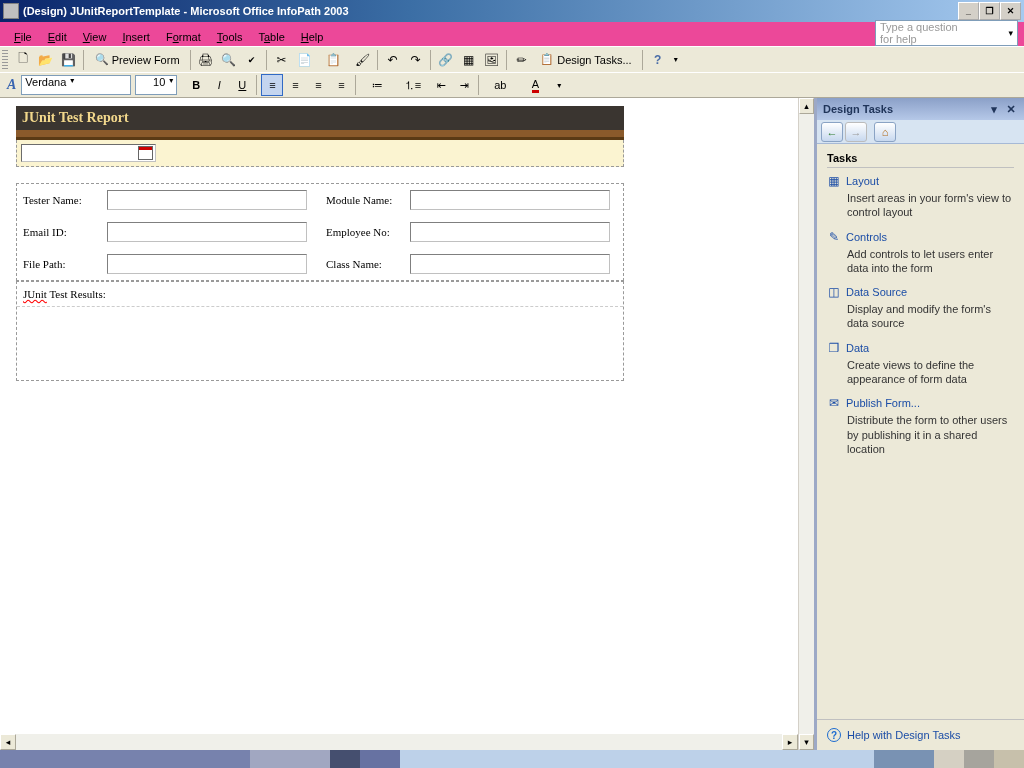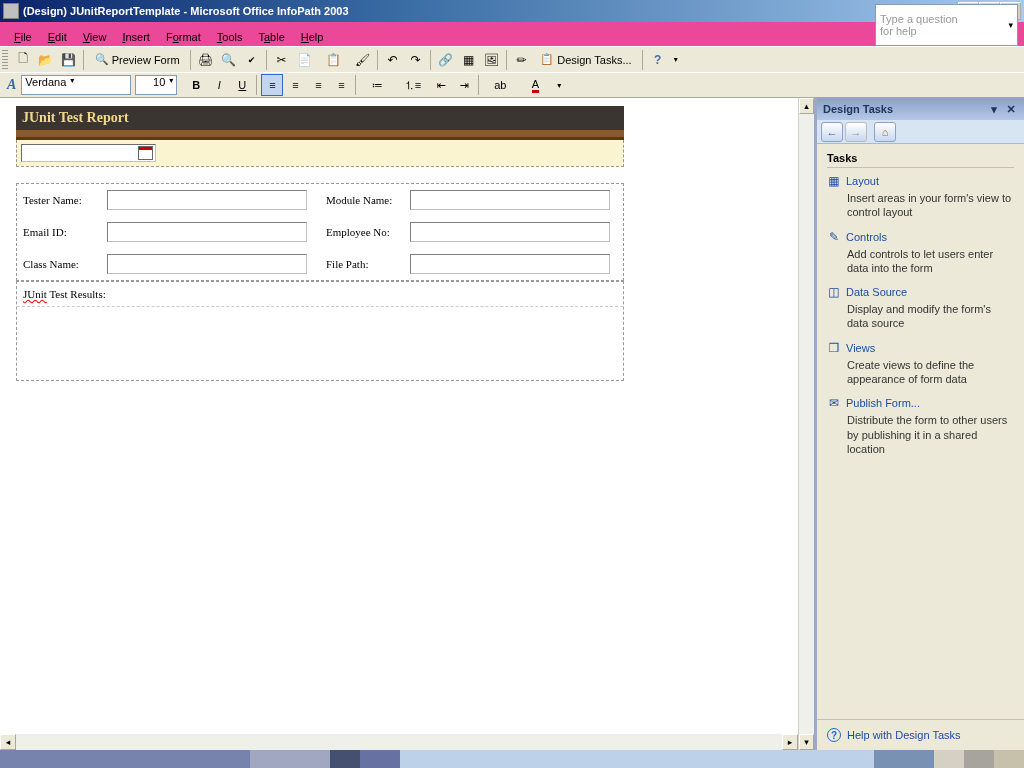--- a/index.html
+++ b/index.html
@@ -18,21 +18,21 @@
 .d5 { background:#bdd1e9; flex: 1; }
 .d6 { background:#7992b3; width: 60px; }
 .d7 { background:#d5d0c3; width: 30px; }
 .d8 { background:#a6a49d; width: 30px; }
 .d9 { background:#c7c0ab; width: 30px; }
 
 
 .menubar { height: 24px; background: #ec4899; display: flex; align-items: flex-end; padding: 0 6px; border-bottom: 0; }
 .menuitem { padding: 3px 8px; cursor: pointer; }
 .menuitem u { text-decoration: underline; }
-.helpbox { margin-left: auto; width: 143px; height: 18px; background: #fff; border: 1px solid #7f9db9; color: #999; padding: 20px 4px; font-size: 11px; display: flex; align-items: center; justify-content: space-between; gap: 36px; }
+.helpbox { margin-left: auto; width: 143px; height: 18px; background: #fff; border: 1px solid #7f9db9; color: #999; padding: 12px 4px; font-size: 11px; display: flex; align-items: center; justify-content: space-between; gap: 36px; }
 .helpbox .drop { font-size: 9px; color:#000; }
 
 
 .toolbar { height: 26px; background: #ece9d8; border-top: 1px solid #fff; display: flex; align-items: center; padding: 0 2px; gap: 1px; }
 .tbtn { width: 22px; height: 22px; display: flex; align-items: center; justify-content: center; cursor: pointer; border: 1px solid transparent; }
 .tbtn.wide { width: 34px; }
 .tbtn.txt { width: auto; padding: 0 6px; }
 .sep { width: 2px; height: 20px; border-left: 1px solid #aca899; margin: 0 2px; }
 .toolbar .grip { width: 6px; height: 20px; background: repeating-linear-gradient(to bottom, #999 0 1px, transparent 1px 3px); margin-right: 3px; }
 .iconbox { width: 16px; height: 16px; display: flex; align-items: center; justify-content: center; font-size: 12px; }
@@ -259,25 +259,25 @@
         </div>
         <div class="fcell">
           <label>Email ID:</label>
           <input type="text" style="">
         </div>
         <div class="fcell">
           <label>Employee No:</label>
           <input type="text" style="">
         </div>
         <div class="fcell">
+          <label>File Path:</label>
+          <input type="text" style="">
+        </div>
+        <div class="fcell">
           <label>Class Name:</label>
-          <input type="text" style="">
-        </div>
-        <div class="fcell">
-          <label>File Path:</label>
           <input type="text" style="">
         </div>
       </div>
 
       <div class="results">
         <div class="hdr"><span class="redsq">JUnit</span><span> Test Results:</span></div>
       </div>
     </div>
 
     <div style="position:absolute;bottom:0;left:0;right:0" class="hscrollbar">
@@ -330,21 +330,21 @@
         <div class="tlabel">
           <span class="ticon">◫</span>
           <span>Data Source</span>
         </div>
         <div class="tdesc">Display and modify the form's data source</div>
       </div>
 
       <div class="task">
         <div class="tlabel">
           <span class="ticon">❐</span>
-          <span>Views</span>
+          <span>Data</span>
         </div>
         <div class="tdesc">Create views to define the appearance of form data</div>
       </div>
 
       <div class="task">
         <div class="tlabel">
           <span class="ticon">✉</span>
           <span>Publish Form...</span>
         </div>
         <div class="tdesc">Distribute the form to other users by publishing it in a shared location</div>

